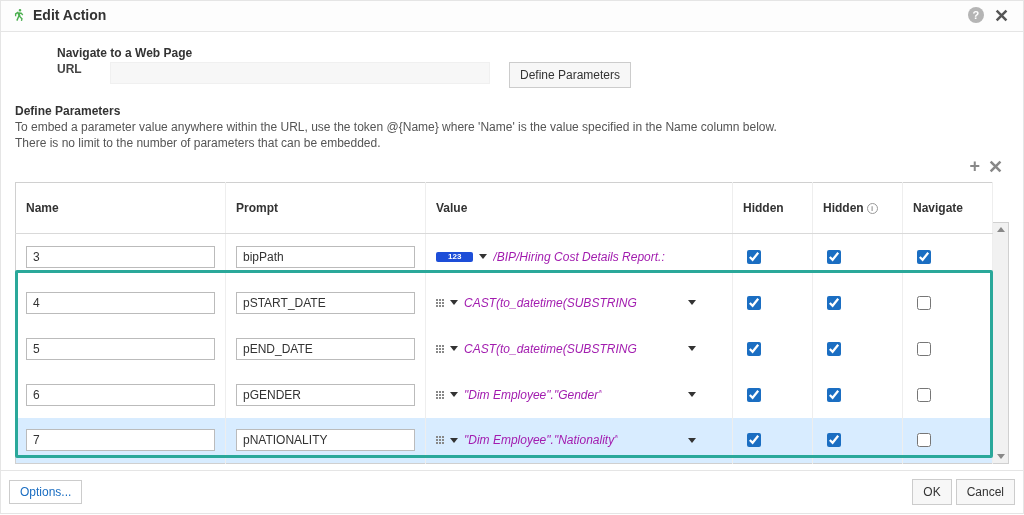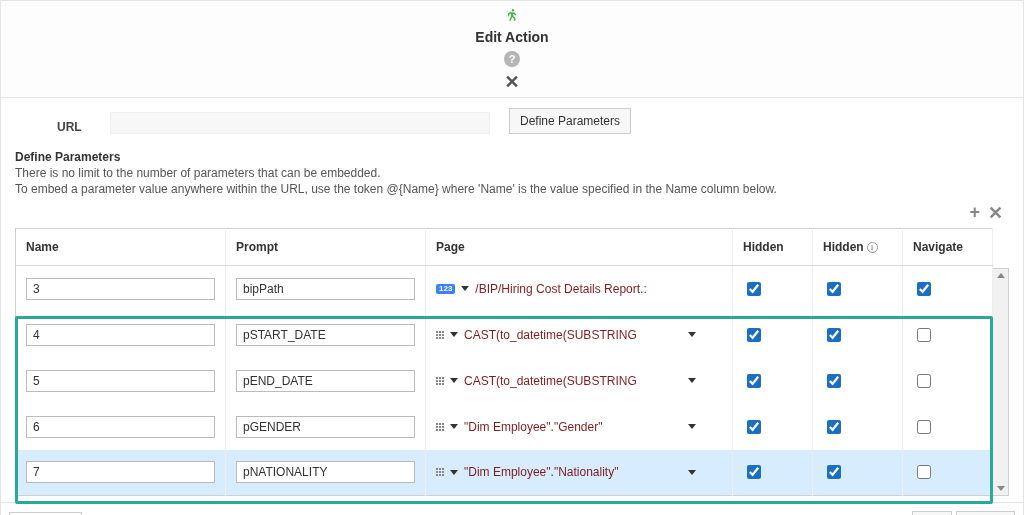--- a/index.html
+++ b/index.html
@@ -16,25 +16,24 @@
     background: #fff;
     border: 1px solid #e5e5e5;
     position: relative;
   }
   .dlg-header {
     padding: 6px 10px;
     color: #333;
     font-weight: bold;
     font-size: 14px;
     display: flex;
-    align-items: center;
+    align-items: flex-start;
     gap: 6px;
     border-bottom: 1px solid #e5e5e5;
     background: #fdfdfd;
-    flex-direction: column;
   }
   .dlg-header .title { flex: 1; }
   .dlg-header .help-icon {
     width: 16px; height: 16px; border-radius: 50%;
     background: #b5b5b5; color: #fff; font-size: 11px;
     display: flex; align-items: center; justify-content: center;
     font-weight: bold; cursor: pointer;
   }
   .dlg-header .close-icon {
     font-size: 18px; line-height: 1; color: #555; cursor: pointer;
@@ -45,21 +44,21 @@
   }
   .runner-icon svg { width: 100%; height: 100%; }
   .dlg-body { padding: 10px 14px 6px 14px; }
   .section-title {
     font-weight: bold; font-size: 12px; color: #333; margin: 4px 0 2px 42px;
   }
   .section-sub {
     font-size: 12px; color: #555; margin: 0 0 12px 42px;
   }
   .url-row {
-    display: flex; align-items: flex-end; gap: 19px; margin: 0 0 16px 42px;
+    display: flex; align-items: flex-start; gap: 19px; margin: 0 0 16px 42px;
   }
   .url-label { width: 34px; font-weight: bold; color: #444; }
   .url-input {
     flex: 0 0 380px; height: 22px; padding: 2px 4px;
     font-size: 12px; color: #333;
     background: #f7f7f7; border: 1px solid #f0f0f0;
   }
   .btn {
     background: #f7f7f7; border: 1px solid #ccc; padding: 5px 10px;
     font-size: 12px; cursor: pointer; color: #333;
@@ -75,21 +74,21 @@
   .params-table {
     width: calc(100% - 16px);
     border: 1px solid #d0d0d0;
     border-collapse: collapse;
   }
   .params-table th {
     text-align: left;
     font-weight: bold;
     font-size: 12px;
     color: #333;
-    padding: 11px 10px;
+    padding: 18px 10px;
     border-bottom: 1px solid #d9d9d9;
     border-right: 1px solid #eee;
     background: #fff;
   }
   .params-table td {
     padding: 8px 10px;
     border-right: 1px solid #eee;
     vertical-align: middle;
     height: 46px;
   }
@@ -111,28 +110,29 @@
     grid-template-rows: repeat(3, 2px);
     gap: 1px;
   }
   .dots-grid i { background: #888; width: 2px; height: 2px; }
   .val-dd {
     width: 0; height: 0; border-left: 4px solid transparent;
     border-right: 4px solid transparent; border-top: 5px solid #333;
     cursor: pointer;
   }
   .orange-badge {
-    background: #3b82f6; color: #fff; font-size: 8px;
-    padding: 1px 3px; border-radius: 2px; font-weight: bold;
+    background: #1d4ed8; color: #fff; font-size: 8px;
+    padding: 1px 12px; border-radius: 2px; font-weight: bold;
     line-height: 1;
   }
   .val-text {
-    font-size: 12px; color: #7f1d1d;
+    font-size: 12px; color: #a21caf;
     white-space: nowrap; overflow: hidden; text-overflow: ellipsis;
     max-width: 210px;
+    font-style: italic;
   }
   input[type="checkbox"] {
     width: 14px; height: 14px; accent-color: #1b6ec2;
     cursor: pointer;
   }
   .highlight-box {
     position: absolute;
     border: 3px solid #2aa89a;
     pointer-events: none;
     left: 0; right: 16px;
@@ -180,43 +180,44 @@
       <svg viewBox="0 0 16 16">
           <path fill="#4caf50" d="M9 2a1.3 1.3 0 1 1 0 2.6A1.3 1.3 0 0 1 9 2zM7.2 5.2l3.3.3 1.8 2.1-1 .9-1.3-1.5-1 .1.6 2.3 2.1 2-.6 2.6-1.3-.3.4-1.8-2-1.9-1.7 3.9-1.3-.6 2-4.5-.6-2.3-1.4 1 .1 1.7H4l-.1-2.6 3.3-2.3z"></path>
         </svg>
     </span>
     <span class="title">Edit Action</span>
     <span class="help-icon">?</span>
     <span class="close-icon">✕</span>
   </div>
 
   <div class="dlg-body">
+    <div class="section-title">Navigate to a Web Page</div>
 
     <div class="url-row">
       <span class="url-label">URL</span>
       <input class="url-input" type="text" value="" style="">
       <button class="btn">Define Parameters</button>
     </div>
 
     <div class="def-params-title">Define Parameters</div>
+    <div class="def-params-text">To embed a parameter value anywhere within the URL, use the token @{Name} where 'Name' is the value specified in the Name column below.</div>
     <div class="def-params-text">There is no limit to the number of parameters that can be embedded.</div>
-    <div class="def-params-text">To embed a parameter value anywhere within the URL, use the token @{Name} where 'Name' is the value specified in the Name column below.</div>
 
     <div class="toolbar-right">
       <span>+</span>
       <span>✕</span>
     </div>
 
     <div class="params-wrap">
       <table class="params-table">
         <thead>
           <tr>
             <th class="name-col">Name</th>
             <th class="prompt-col">Prompt</th>
-            <th class="value-col">Page</th>
+            <th class="value-col">Value</th>
             <th class="fixed-col col-chk">Hidden</th>
             <th class="hidden-col col-chk">
               <span class="hidden-head">
                 <span>Hidden</span>
                 <span class="tiny-help">i</span>
               </span>
             </th>
             <th class="opt-col col-chk">Navigate</th>
           </tr>
         </thead>

